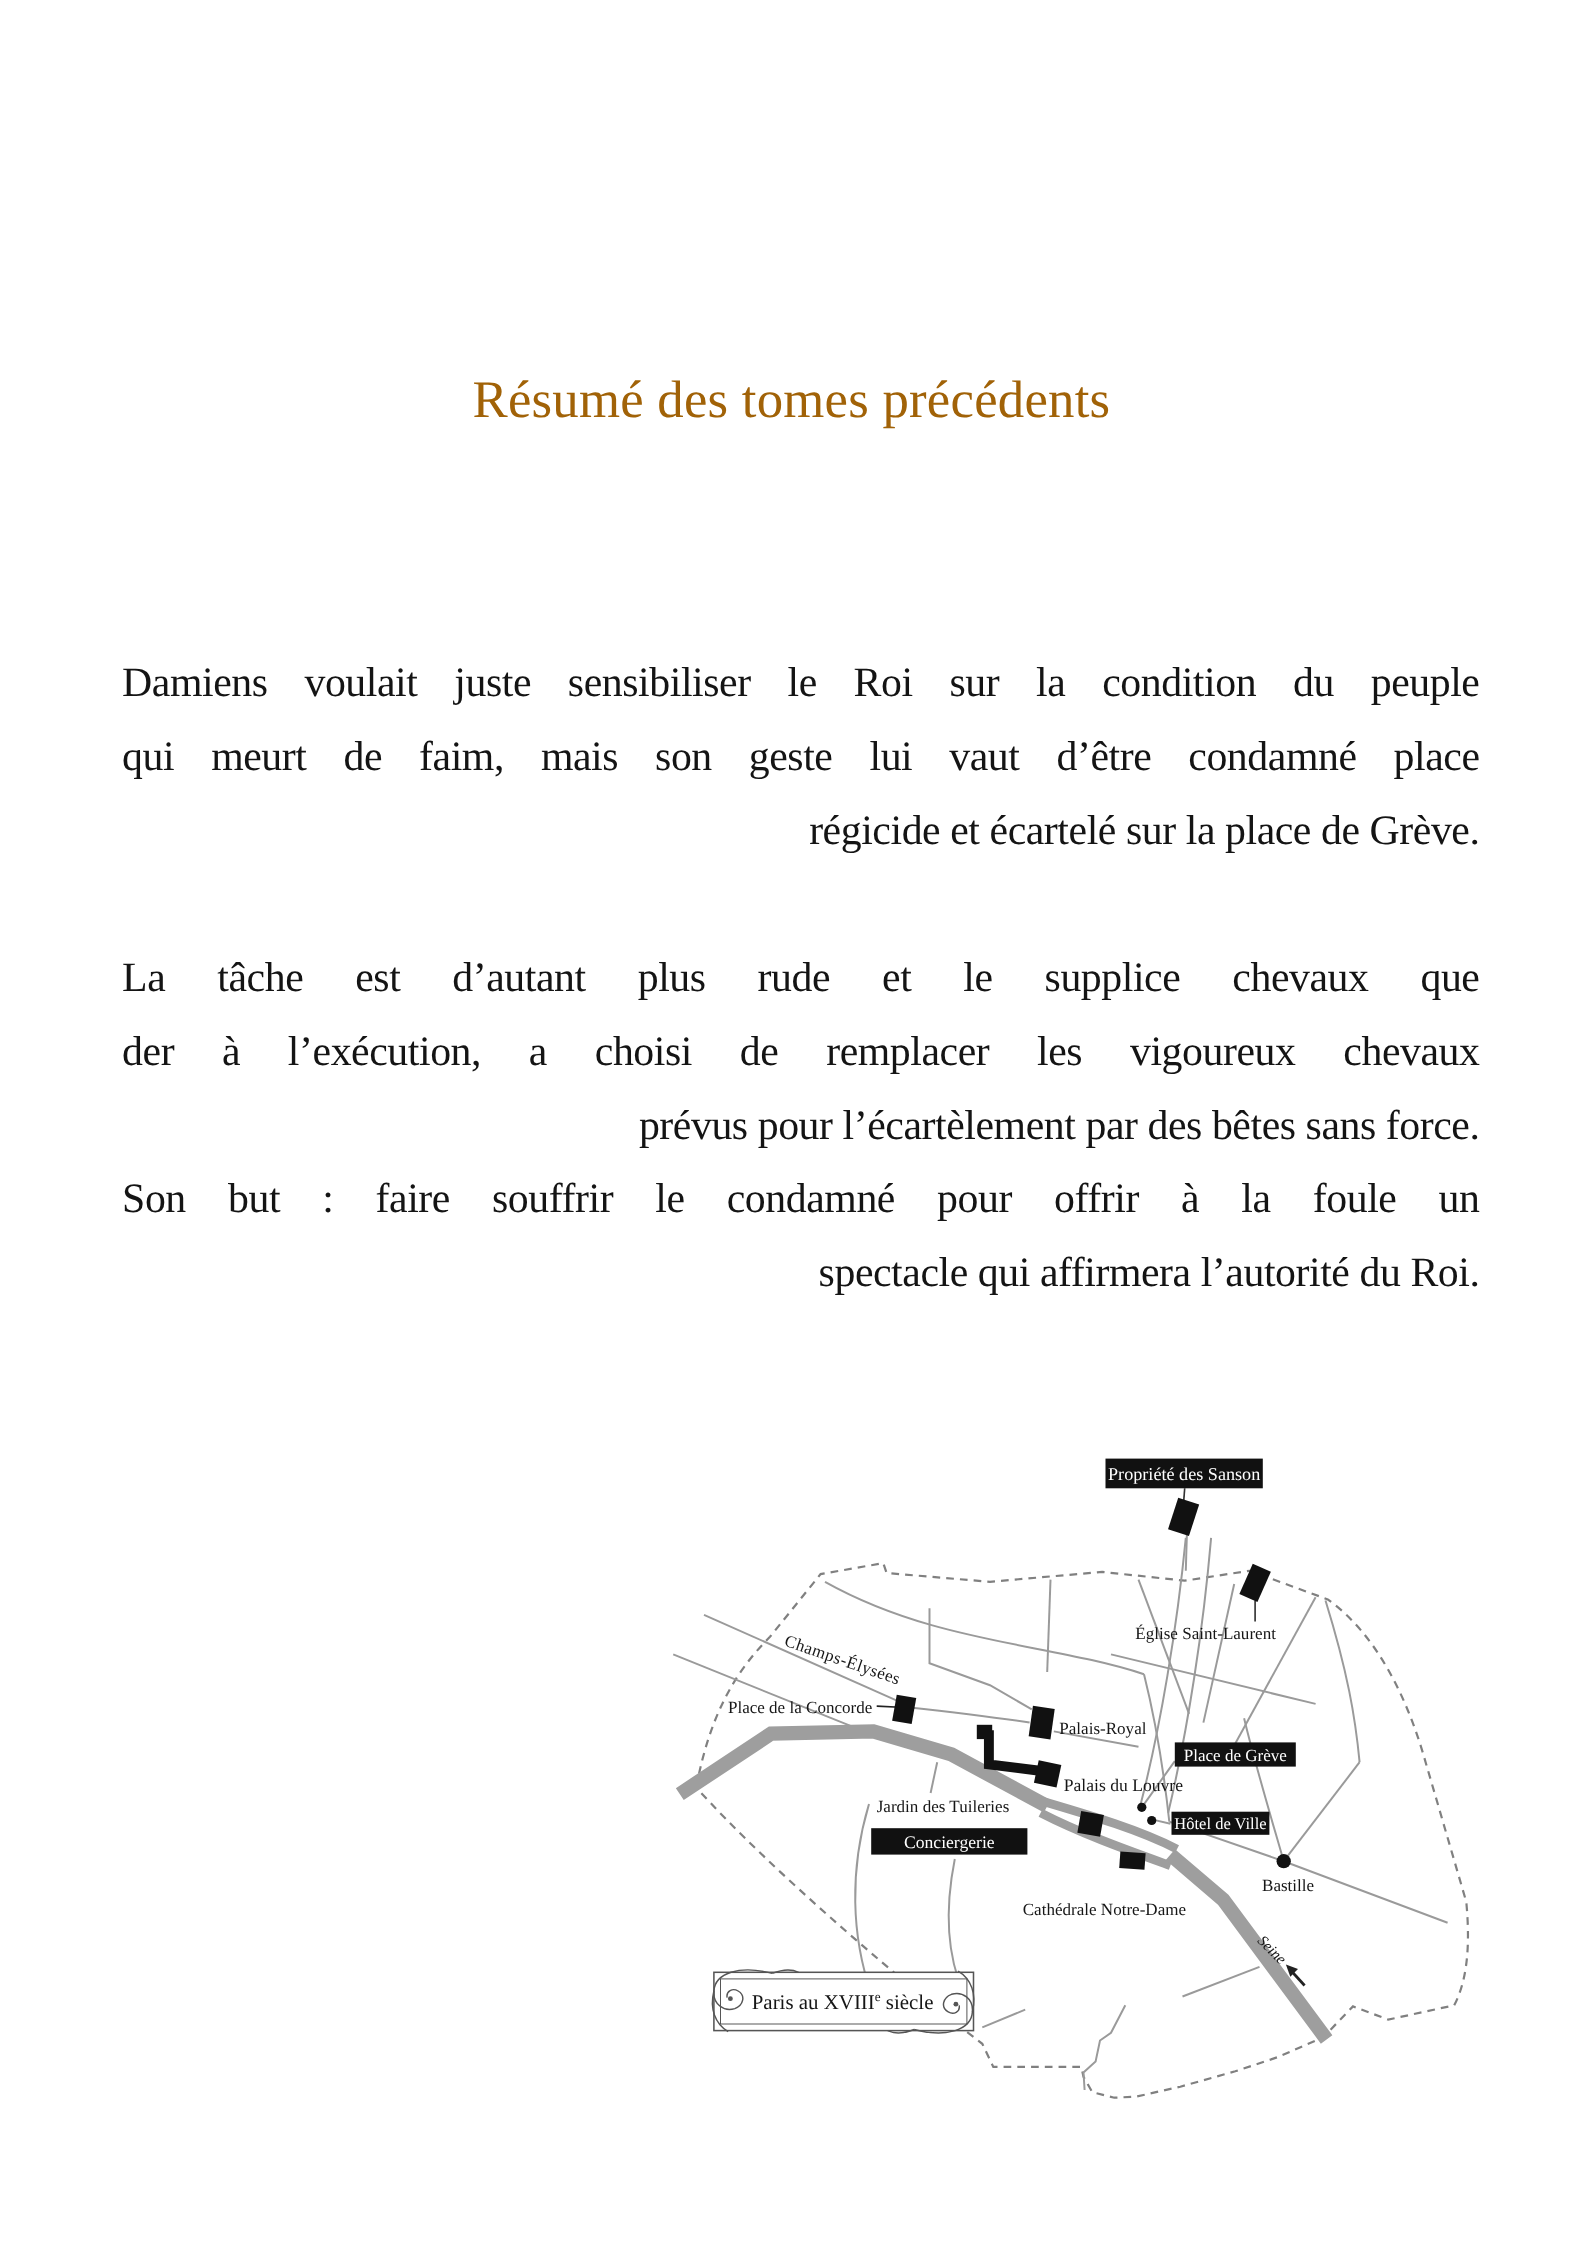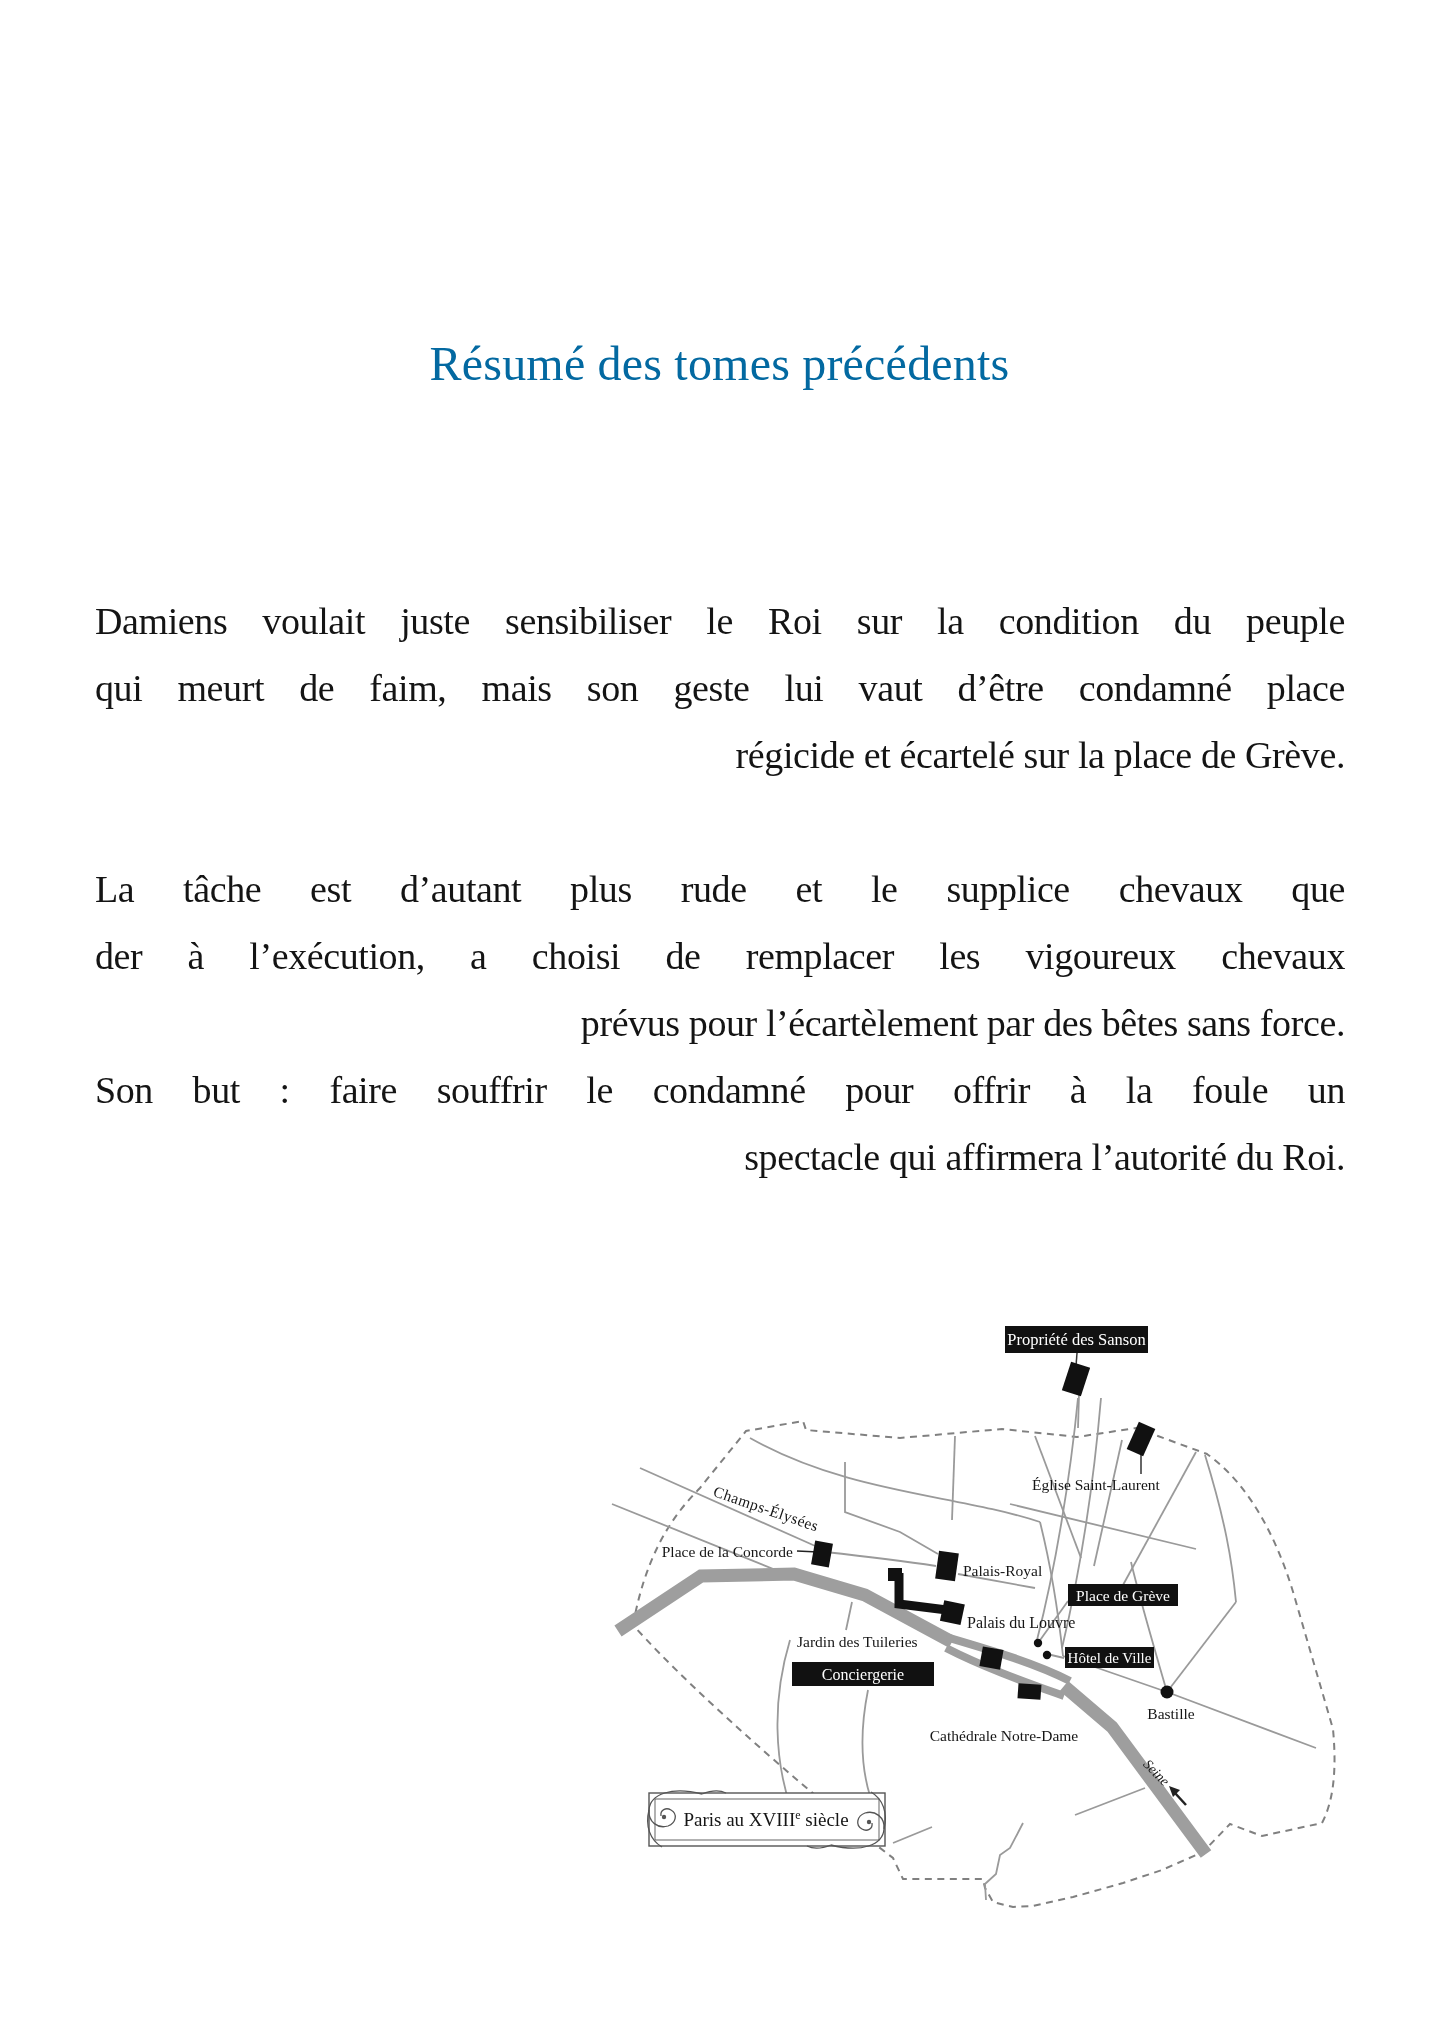--- a/index.html
+++ b/index.html
@@ -11,30 +11,30 @@
     color:#161616;
     overflow:hidden;
   }
   .title{
     position:absolute;
     left:0;top:336px;width:1439px;
     text-align:center;
     font-size:48px;
     line-height:56px;
     letter-spacing:0.2px;
-    color:#0369a1;
+    color:#a16207;
   }
   .body-text{
     position:absolute;
     left:95px;top:588px;width:1250px;
     font-size:38px;
     letter-spacing:-0.4px;
     color:#141414;
   }
-  .para{margin:0 0 67px 0;}
+  .para{margin:0 0 67px 16px;}
   .para.tight{margin-bottom:0;}
   .bline{
     height:67px;line-height:67px;
     white-space:normal;
     text-align:right;
   }
   .bline.j{
     text-align:justify;
     text-align-last:justify;
   }

